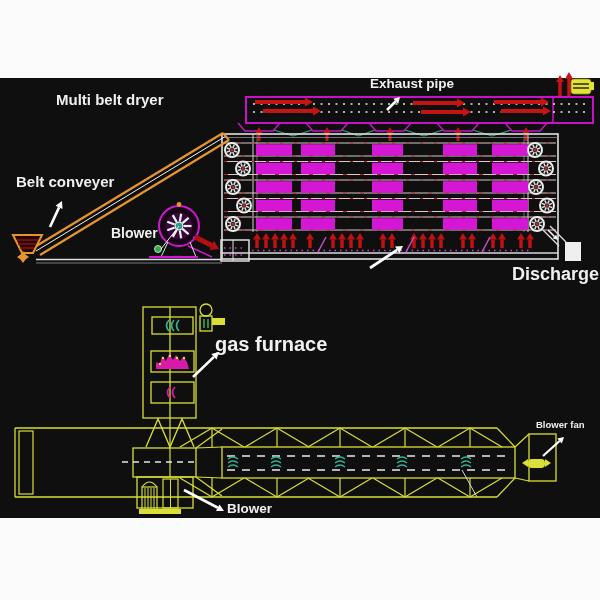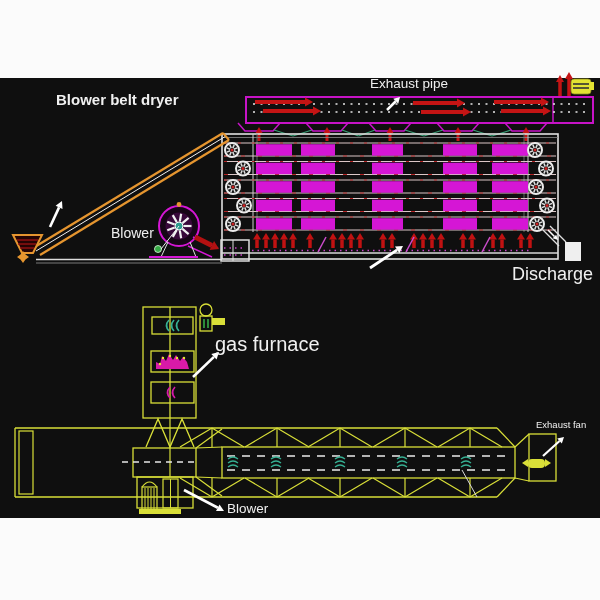--- a/index.html
+++ b/index.html
@@ -1,20 +1,20 @@
 <!DOCTYPE html>
 <html><head>
 <meta charset="utf-8">
 <style>
   html,body{margin:0;padding:0;background:#ffffff;}
   #stage{position:relative;width:600px;height:600px;background:#fbfbfb;overflow:hidden;
          font-family:"Liberation Sans", sans-serif;}
   #blackband{position:absolute;left:0;top:78px;width:600px;height:440px;background:#0f0f0f;}
   #diagram-canvas{position:absolute;left:0;top:0;width:600px;height:600px;}
-  .lbl{position:absolute;color:#f0f0f0;white-space:nowrap;font-weight:400;line-height:1.1;}
+  .lbl{position:absolute;color:#f0f0f0;white-space:nowrap;font-weight:700;line-height:1.1;}
   .lbl.title{font-weight:700;}
 </style>
 </head>
 <body>
 
 <div id="stage">
   <div id="blackband"></div>
 
   <svg id="diagram-canvas" viewBox="0 0 600 600" xmlns="http://www.w3.org/2000/svg">
       <g>
@@ -460,20 +460,21 @@
         <rect x="163" y="479" width="15" height="29" fill="none" stroke="#d9df38" stroke-width="1.2"></rect>
         <line x1="170.5" y1="479" x2="170.5" y2="508" stroke="#d9df38" stroke-width="1" fill="none"></line>
         <rect x="139" y="509" width="42" height="5" fill="#d9df38" stroke="none" stroke-width="1"></rect>
       </g>
       <g>
         <line x1="184" y1="490" x2="217.8022146801344" y2="507.74616270707054" stroke="#ffffff" stroke-width="2.6" fill="none"></line>
         <polygon points="224,511 216.0358458639727,511.1106747378547 219.5685834962961,504.38165067628637" stroke="none" fill="#ffffff" stroke-width="1"></polygon>
       </g>
     </svg>
 
-  <div class="lbl title" style="left:56px;top:92px;font-size:15px;">Blower belt dryer</div>
+  <div class="lbl title" style="left:56px;top:92px;font-size:15px;">Multi belt dryer</div>
   <div class="lbl" style="left:370px;top:77px;font-size:13.5px;">Exhaust pipe</div>
+  <div class="lbl" style="left:16px;top:174px;font-size:15px;">Belt conveyer</div>
   <div class="lbl" style="left:111px;top:226px;font-size:14px;">Blower</div>
   <div class="lbl" style="left:512px;top:265px;font-size:18px;">Discharge</div>
   <div class="lbl" style="left:215px;top:333px;font-size:20px;">gas furnace</div>
-  <div class="lbl" style="left:536px;top:420px;font-size:9.5px;">Exhaust fan</div>
+  <div class="lbl" style="left:536px;top:420px;font-size:9.5px;">Blower fan</div>
   <div class="lbl" style="left:227px;top:502px;font-size:13.5px;">Blower</div>
 </div>
 
 </body></html>

